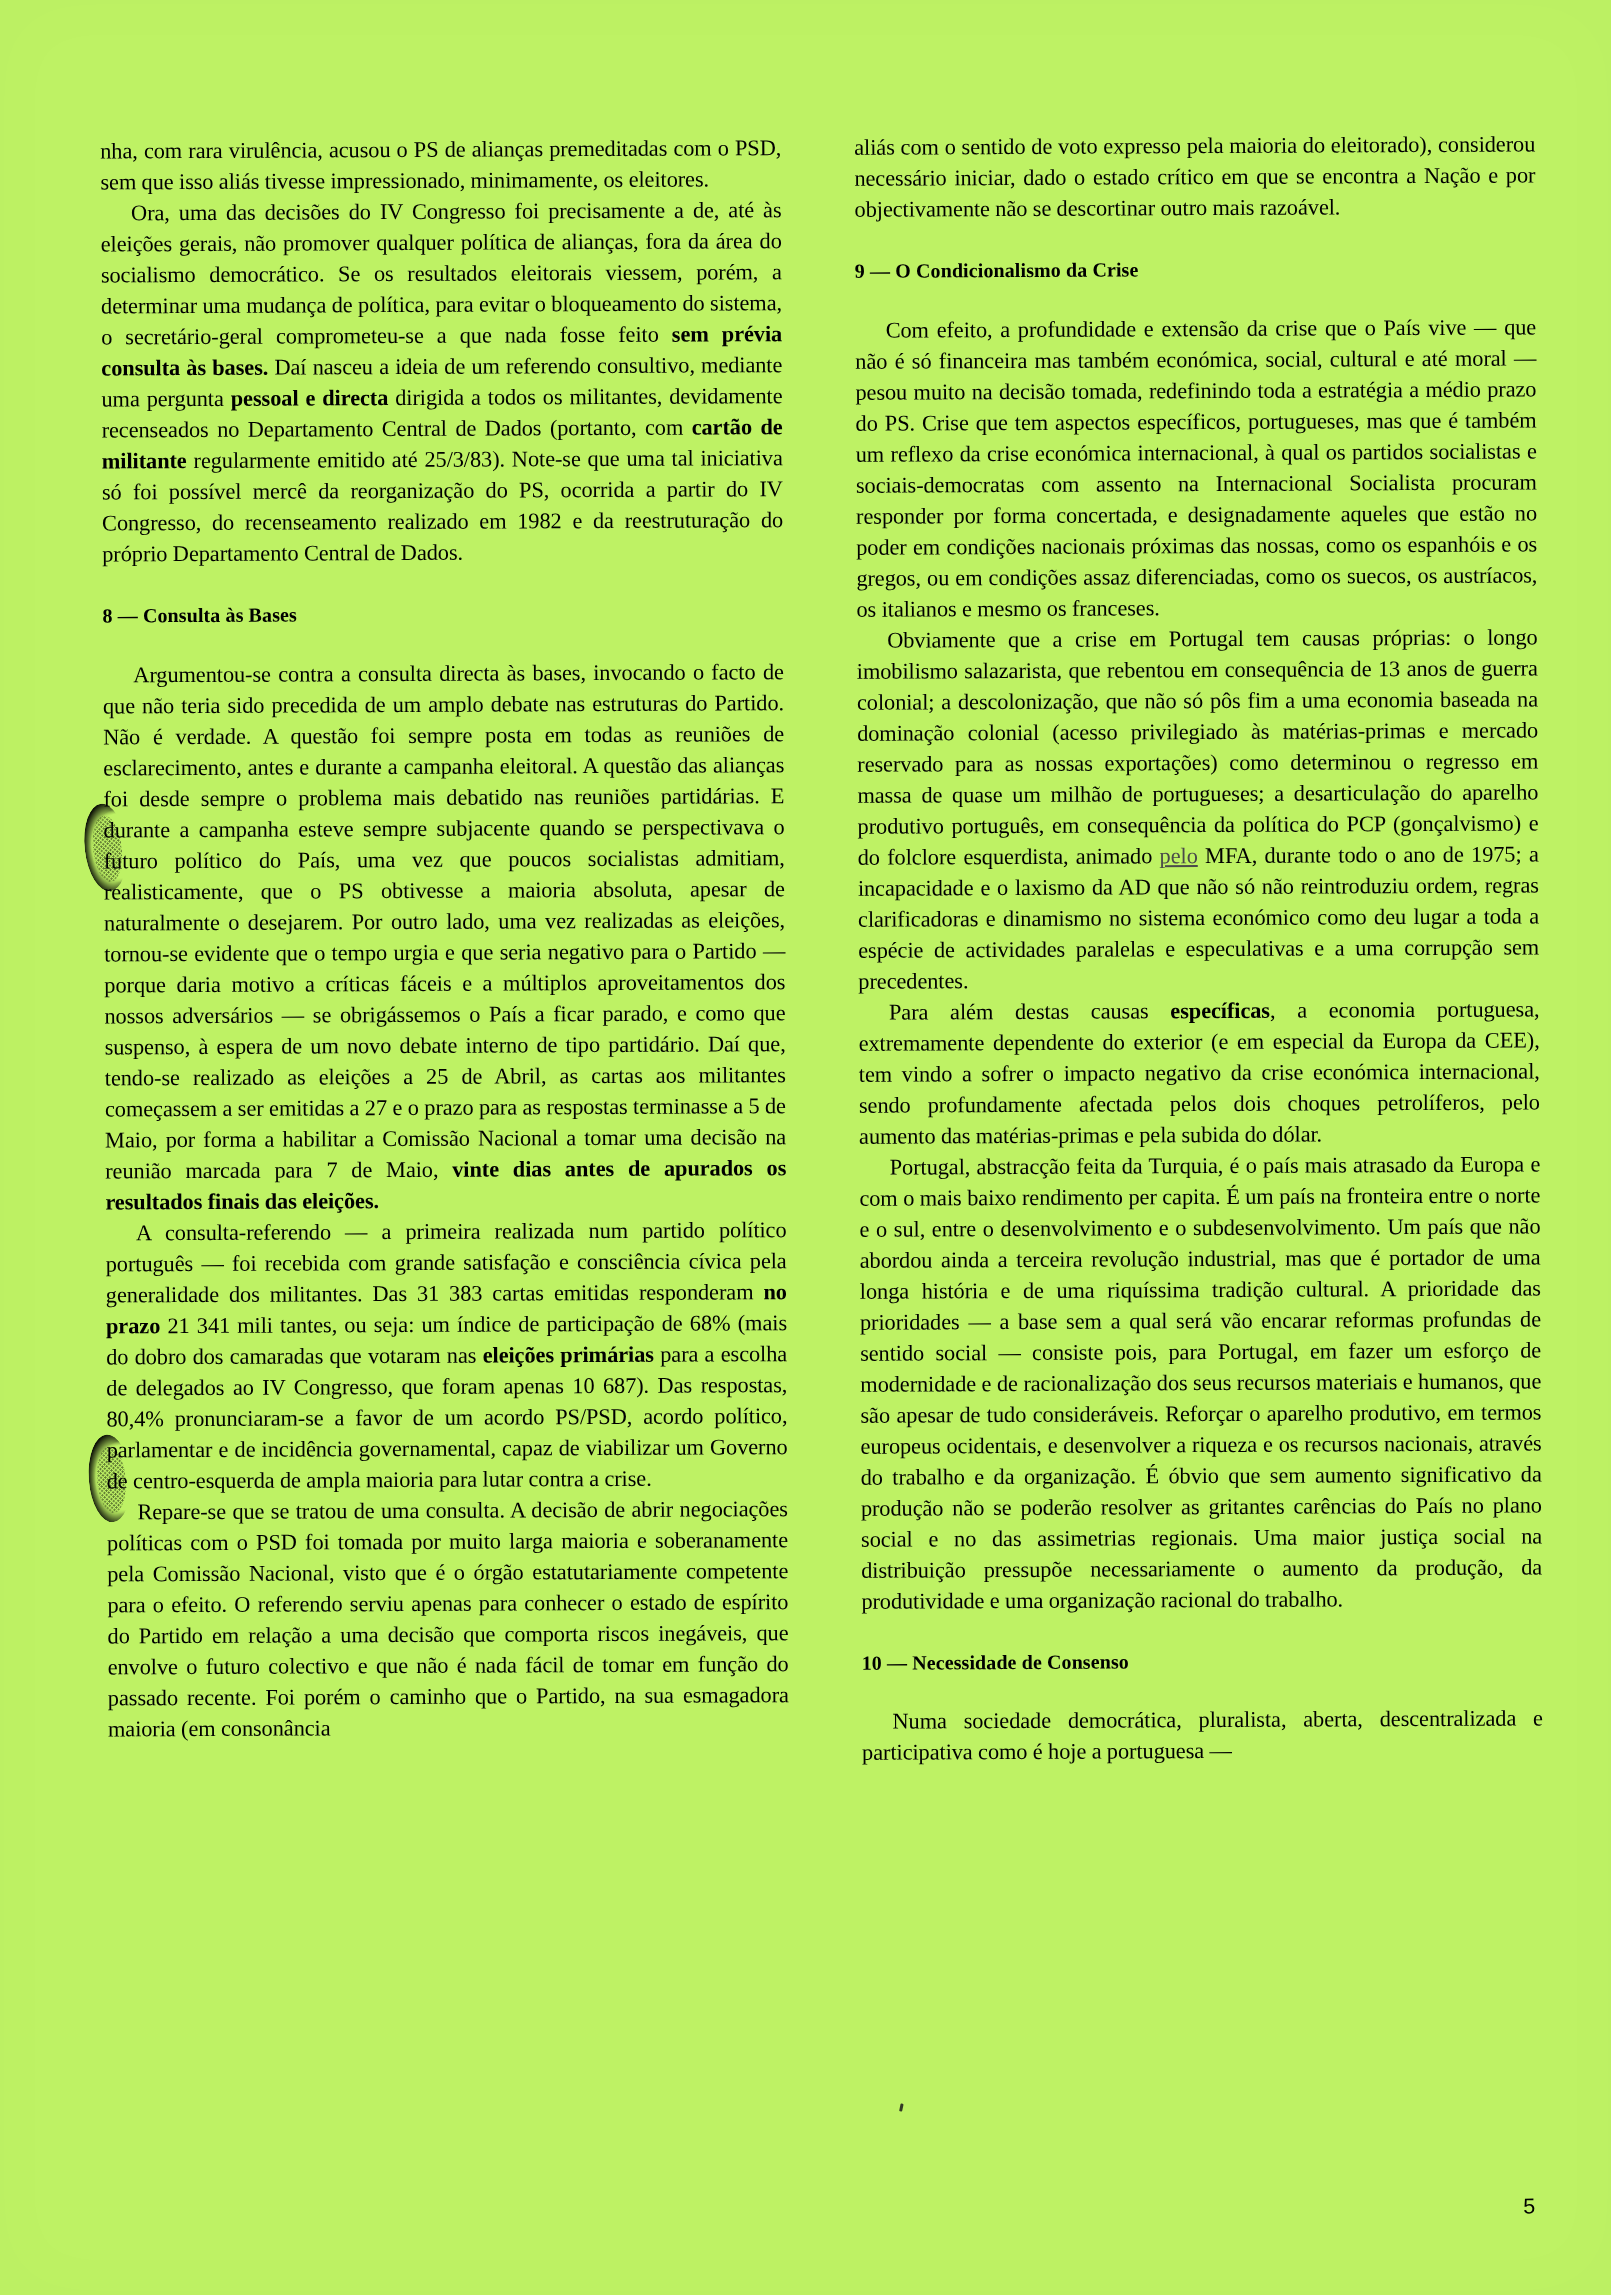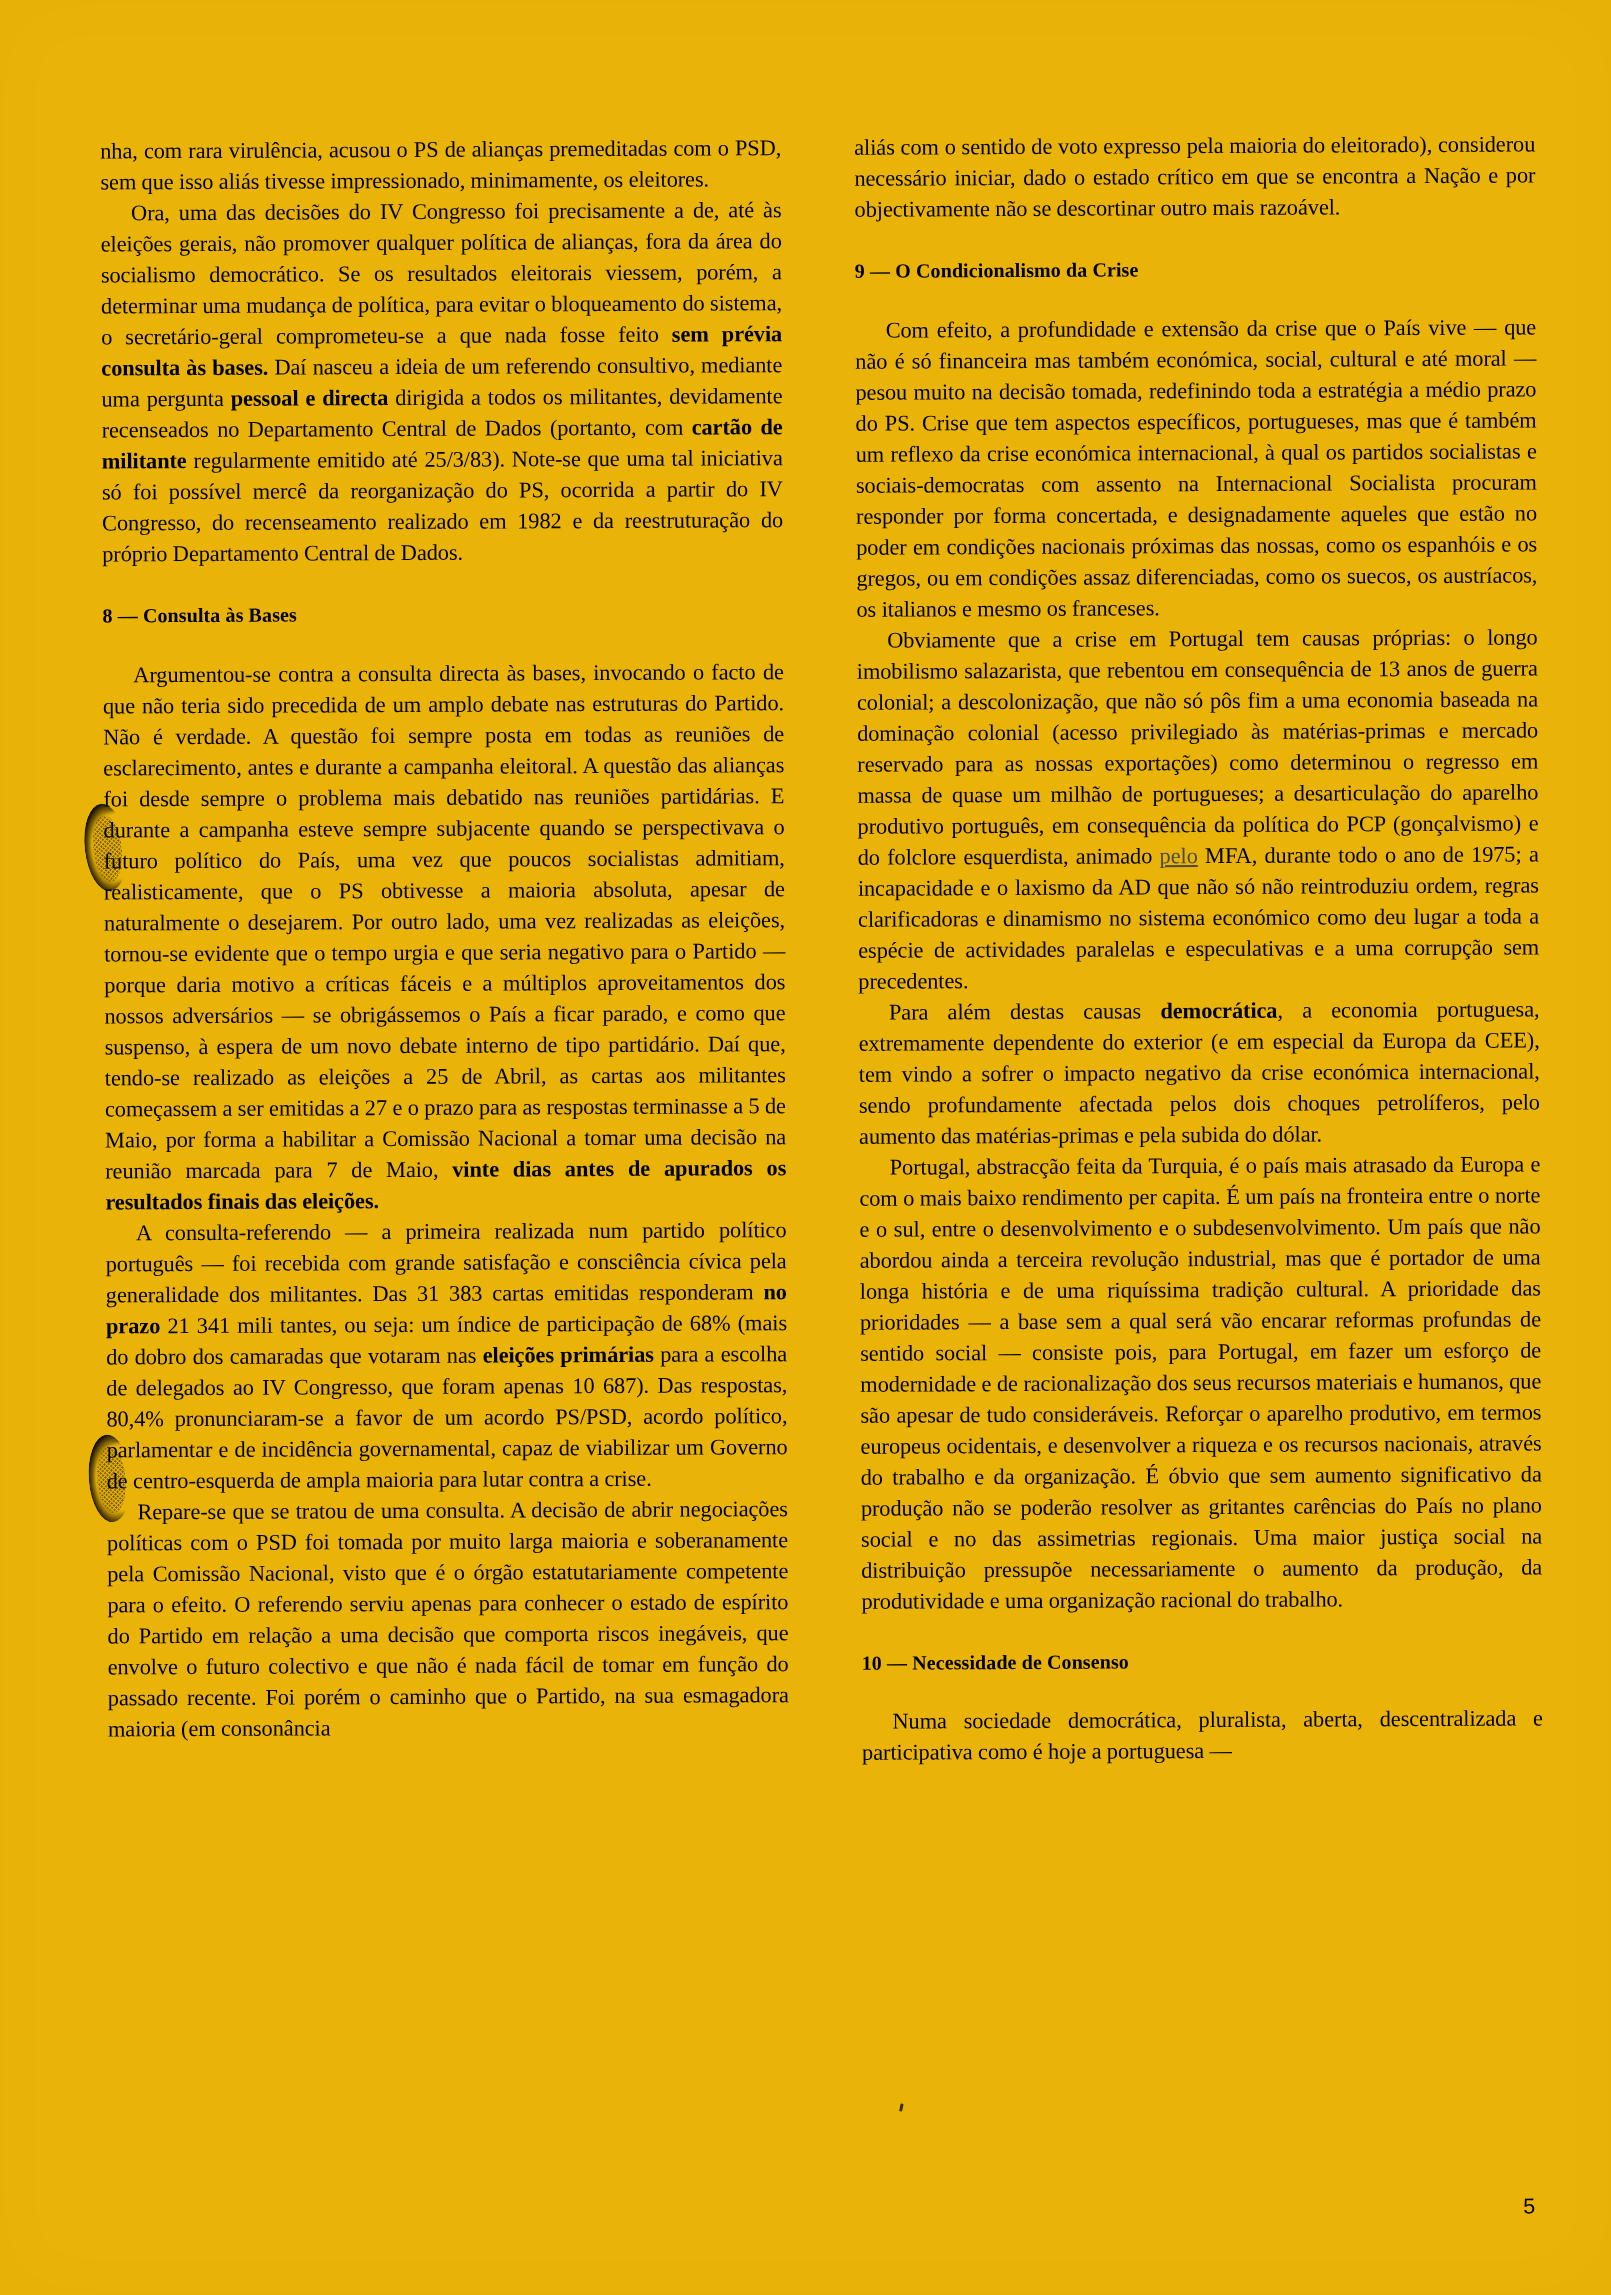--- a/index.html
+++ b/index.html
@@ -14,21 +14,21 @@
     position: relative;
     font-family: "Liberation Serif", "DejaVu Serif", serif;
     color: #000000;
     overflow: hidden;
   }
 
   
   #page-sheet {
     position: absolute;
     inset: 0;
-    background: #eab308;
+    background: #bef264;
     
     box-shadow: inset 0 0 69px 19.7px rgba(0,0,0,0.012);
   }
 
   
   #scan-body {
     position: absolute;
     left: 0; top: 0;
     width: 1612px;
     height: 2295px;
@@ -182,21 +182,21 @@
         <div class="gap-before-heading"></div>
 
         <h2 class="section-heading">9 — O Condicionalismo da Crise</h2>
 
         <div class="gap-after-heading"></div>
 
         <p class="para indent">Com efeito, a profundidade e extensão da crise que o País vive — que não é só financeira mas também económica, social, cultural e até moral — pesou muito na decisão tomada, redefinindo toda a estratégia a médio prazo do PS. Crise que tem aspectos específicos, portugueses, mas que é também um reflexo da crise económica internacional, à qual os partidos socialistas e sociais-democratas com assento na Internacional Socialista procuram responder por forma concertada, e designadamente aqueles que estão no poder em condições nacionais próximas das nossas, como os espanhóis e os gregos, ou em condições assaz diferenciadas, como os suecos, os austríacos, os italianos e mesmo os franceses.</p>
 
         <p class="para indent">Obviamente que a crise em Portugal tem causas próprias: o longo imobilismo salazarista, que rebentou em consequência de 13 anos de guerra colonial; a descolonização, que não só pôs fim a uma economia baseada na dominação colonial (acesso privilegiado às matérias-primas e mercado reservado para as nossas exportações) como determinou o regresso em massa de quase um milhão de portugueses; a desarticulação do aparelho produtivo português, em consequência da política do PCP (gonçalvismo) e do folclore esquerdista, animado <span class="faded">pelo</span> MFA, durante todo o ano de 1975; a incapacidade e o laxismo da AD que não só não reintroduziu ordem, regras clarificadoras e dinamismo no sistema económico como deu lugar a toda a espécie de actividades paralelas e especulativas e a uma corrupção sem precedentes.</p>
 
-        <p class="para indent">Para além destas causas <span class="bold">democrática</span>, a economia portuguesa, extremamente dependente do exterior (e em especial da Europa da CEE), tem vindo a sofrer o impacto negativo da crise económica internacional, sendo profundamente afectada pelos dois choques petrolíferos, pelo aumento das matérias-primas e pela subida do dólar.</p>
+        <p class="para indent">Para além destas causas <span class="bold">específicas</span>, a economia portuguesa, extremamente dependente do exterior (e em especial da Europa da CEE), tem vindo a sofrer o impacto negativo da crise económica internacional, sendo profundamente afectada pelos dois choques petrolíferos, pelo aumento das matérias-primas e pela subida do dólar.</p>
 
         <p class="para indent">Portugal, abstracção feita da Turquia, é o país mais atrasado da Europa e com o mais baixo rendimento per capita. É um país na fronteira entre o norte e o sul, entre o desenvolvimento e o subdesenvolvimento. Um país que não abordou ainda a terceira revolução industrial, mas que é portador de uma longa história e de uma riquíssima tradição cultural. A prioridade das prioridades — a base sem a qual será vão encarar reformas profundas de sentido social — consiste pois, para Portugal, em fazer um esforço de modernidade e de racionalização dos seus recursos materiais e humanos, que são apesar de tudo consideráveis. Reforçar o aparelho produtivo, em termos europeus ocidentais, e desenvolver a riqueza e os recursos nacionais, através do trabalho e da organização. É óbvio que sem aumento significativo da produção não se poderão resolver as gritantes carências do País no plano social e no das assimetrias regionais. Uma maior justiça social na distribuição pressupõe necessariamente o aumento da produção, da produtividade e uma organização racional do trabalho.</p>
 
         <div class="gap-before-heading"></div>
 
         <h2 class="section-heading">10 — Necessidade de Consenso</h2>
 
         <div class="gap-after-heading"></div>
 
         <p class="para indent">Numa sociedade democrática, pluralista, aberta, descentralizada e participativa como é hoje a portuguesa —</p>

